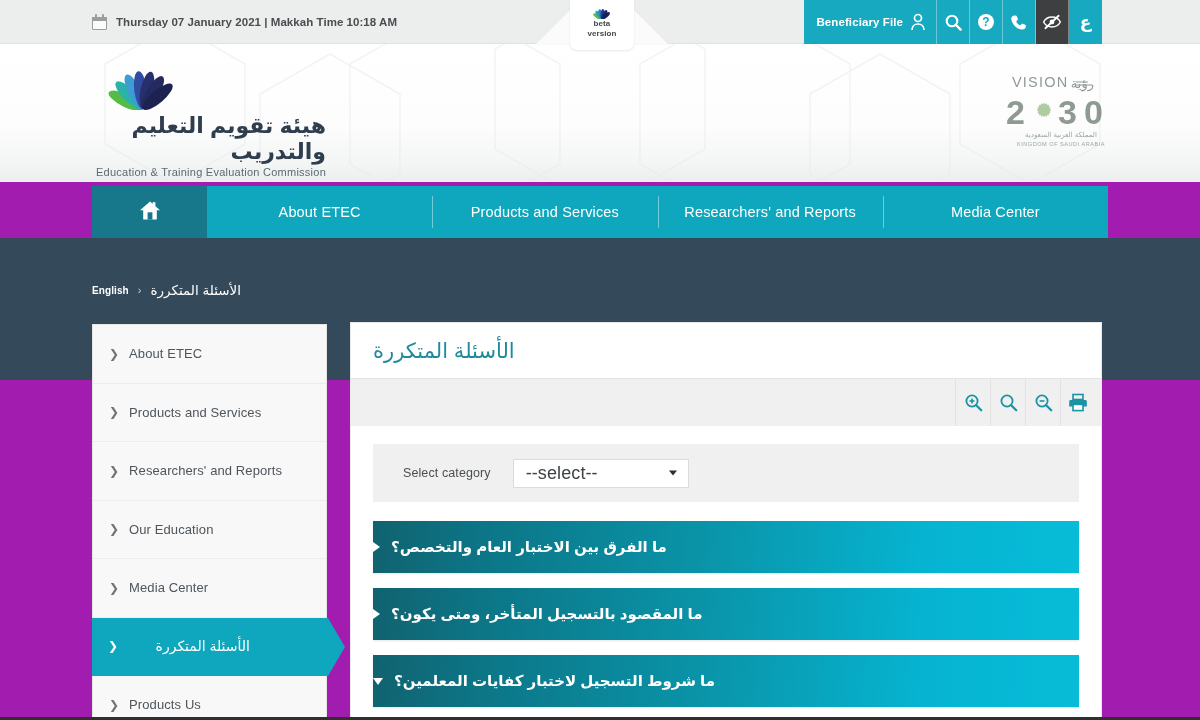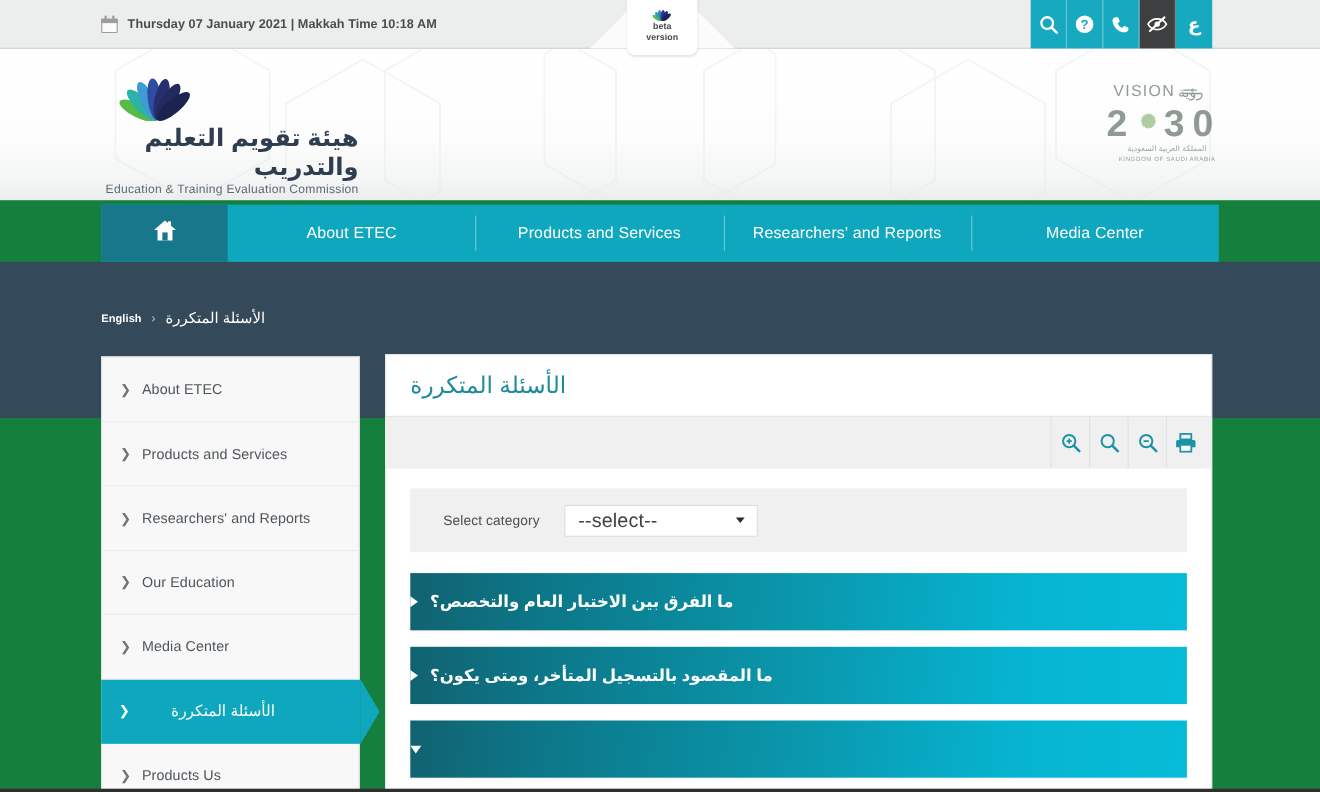--- a/index.html
+++ b/index.html
@@ -10,21 +10,21 @@
     height: 720px;
     overflow: hidden;
     font-family: "Liberation Sans", "DejaVu Sans", sans-serif;
     background: #ffffff;
   }
 
   #page {
     position: relative;
     width: 1200px;
     height: 720px;
-    background: #15803d;
+    background: #a21caf;
   }
 
   
   .topbar {
     position: absolute;
     top: 0; left: 0;
     width: 1200px; height: 44px;
     background: #eceded;
     border-bottom: 1px solid #e0e1e1;
     z-index: 20;
@@ -334,20 +334,29 @@
         <span class="body"></span>
           <span class="hdr"></span>
         <span class="p1"></span>
           <span class="p2"></span>
       </span>
       <span class="txt">Thursday 07 January 2021 | Makkah Time 10:18 AM</span>
     </div>
 
     <div class="util">
 
+      <div class="util-cell u-benef">
+        <span class="lbl">Beneficiary File</span>
+        <span>
+          <svg width="16" height="18" viewBox="0 0 16 18">
+              <circle cx="8" cy="5" r="3.5" fill="none" stroke="#fff" stroke-width="1.7"></circle>
+              <path d="M2 17c0-3.6 2.7-6 6-6s6 2.4 6 6" fill="none" stroke="#fff" stroke-width="1.7"></path>
+            </svg>
+        </span>
+      </div>
 
       <div class="util-cell u-sq">
         <span>
           <svg width="17" height="17" viewBox="0 0 17 17">
               <circle cx="7" cy="7" r="5.3" fill="none" stroke="#fff" stroke-width="2.1"></circle>
               <line x1="11" y1="11" x2="15.6" y2="15.6" stroke="#fff" stroke-width="2.4" stroke-linecap="round"></line>
             </svg>
         </span>
       </div>
 
@@ -583,18 +592,19 @@
       <div class="faq-item">
         <span class="tri-r"></span>
         <span class="q">ما الفرق بين الاختبار العام والتخصص؟</span>
       </div>
       <div class="faq-item">
         <span class="tri-r"></span>
         <span class="q">ما المقصود بالتسجيل المتأخر، ومتى يكون؟</span>
       </div>
       <div class="faq-item">
         <span class="tri-d"></span>
+        <span class="q">ما شروط التسجيل لاختبار كفايات المعلمين؟</span>
       </div>
     </div>
   </div>
 
   <div class="bottom-edge"></div>
 </div>
 
 </body></html>

